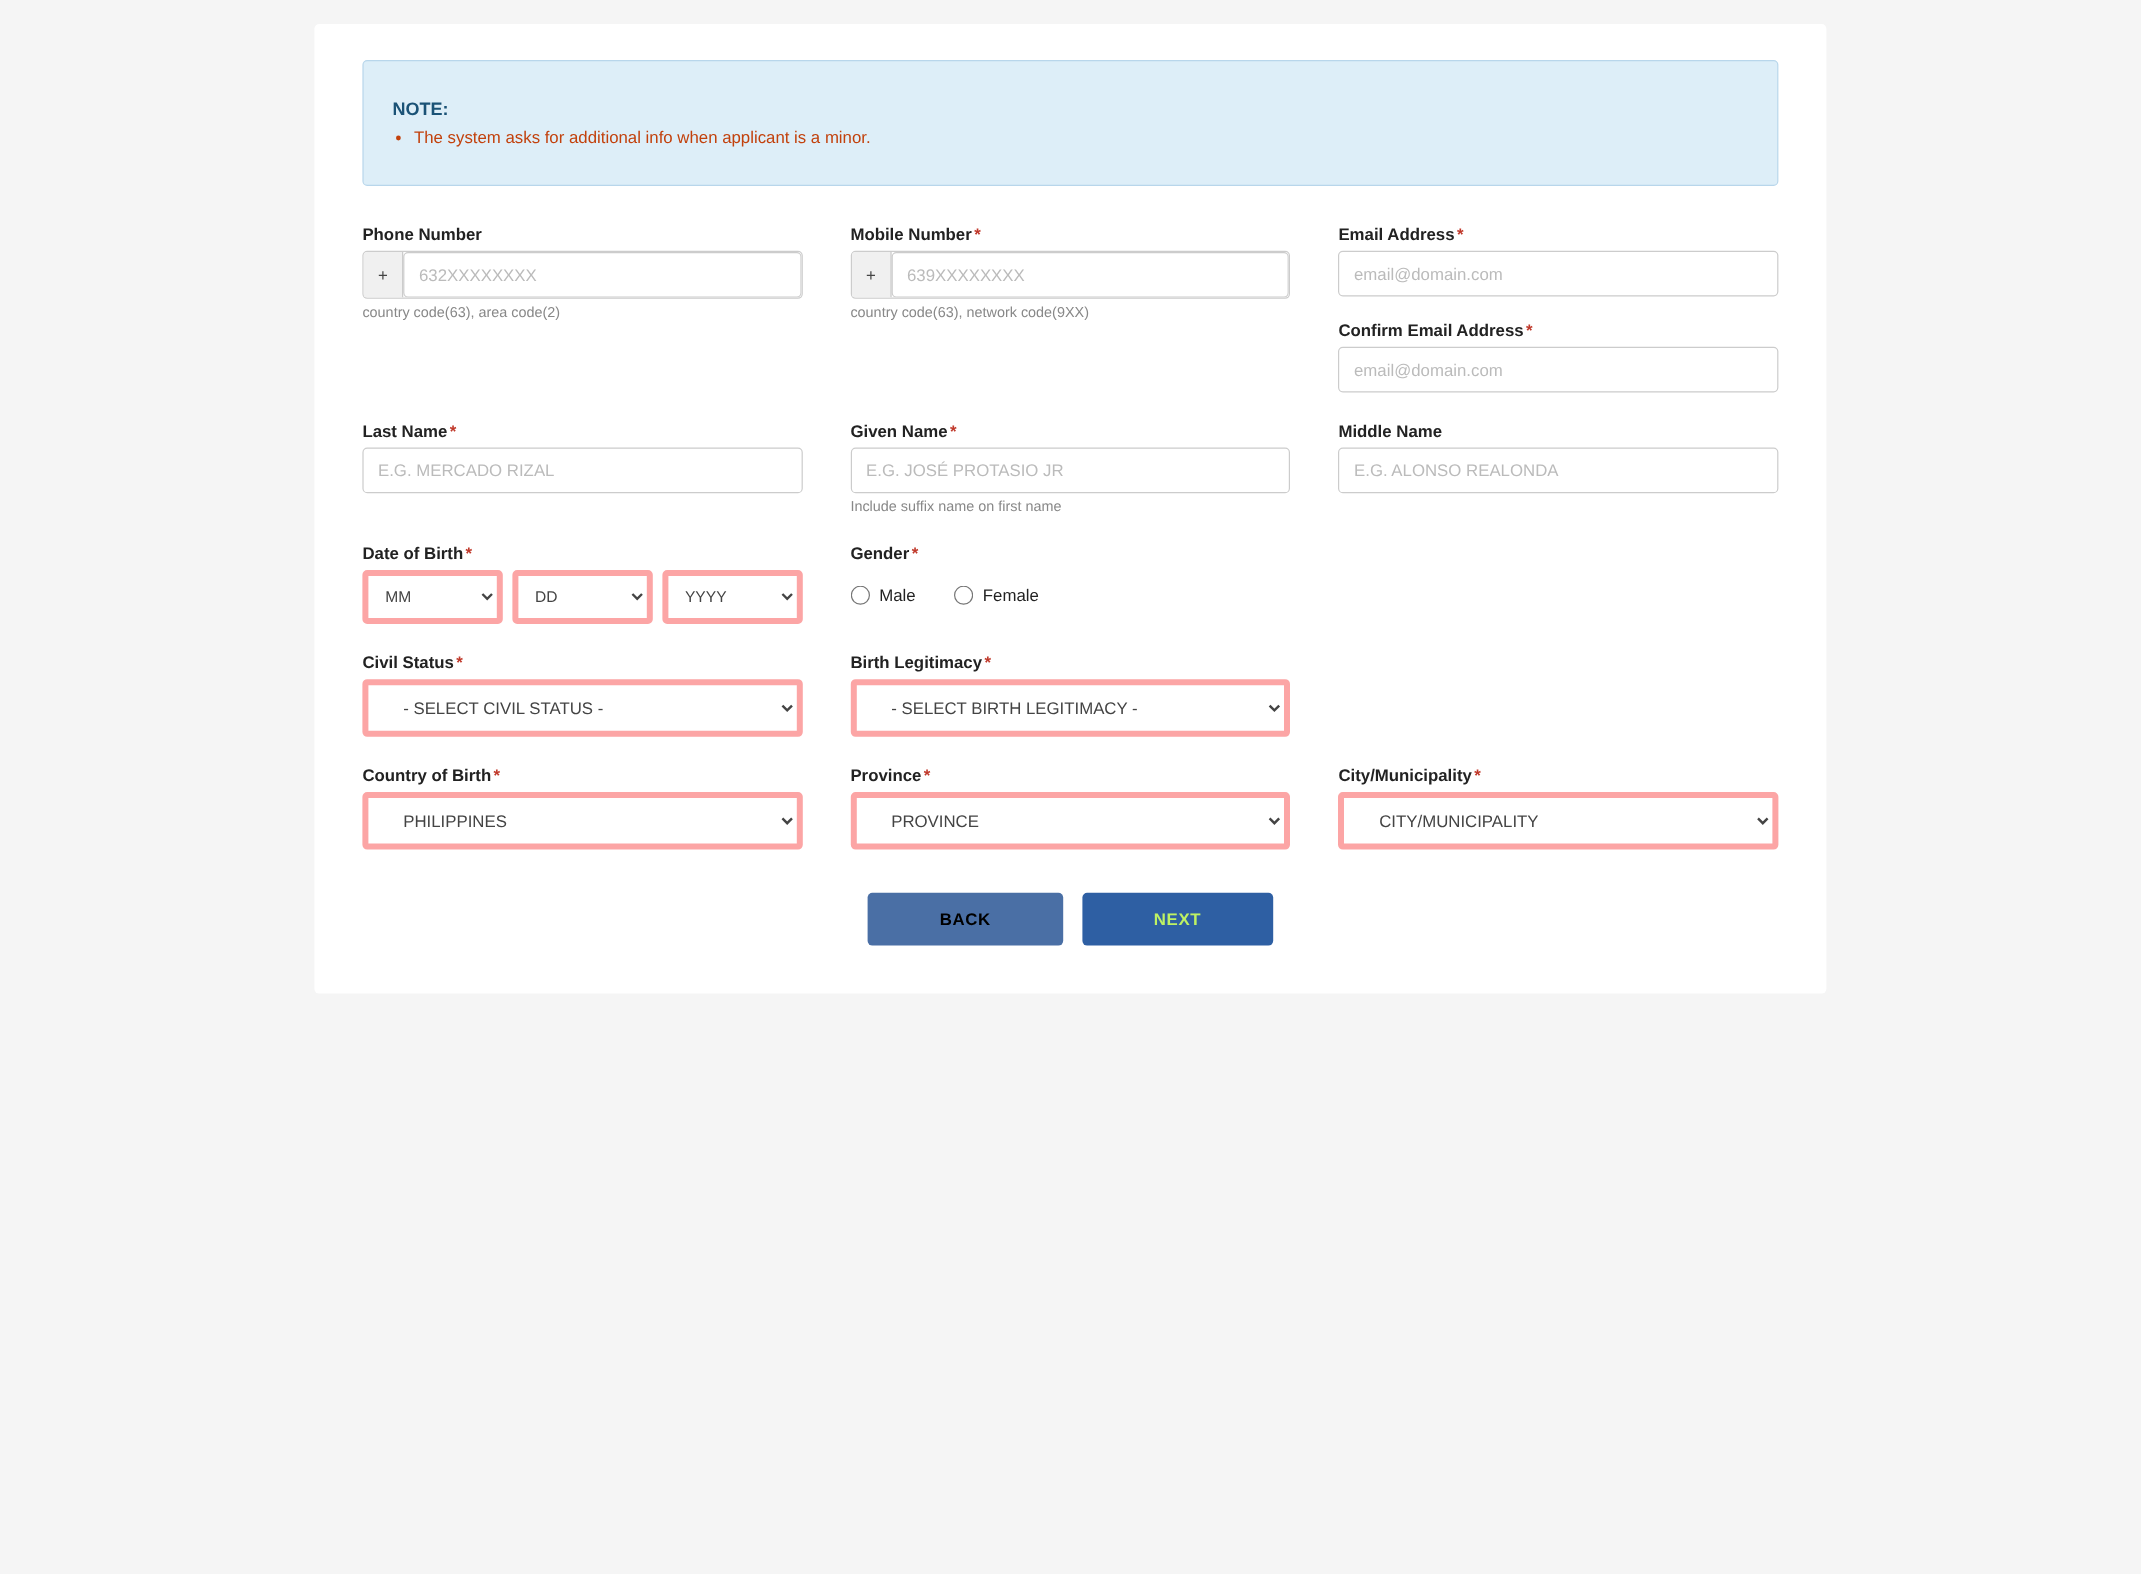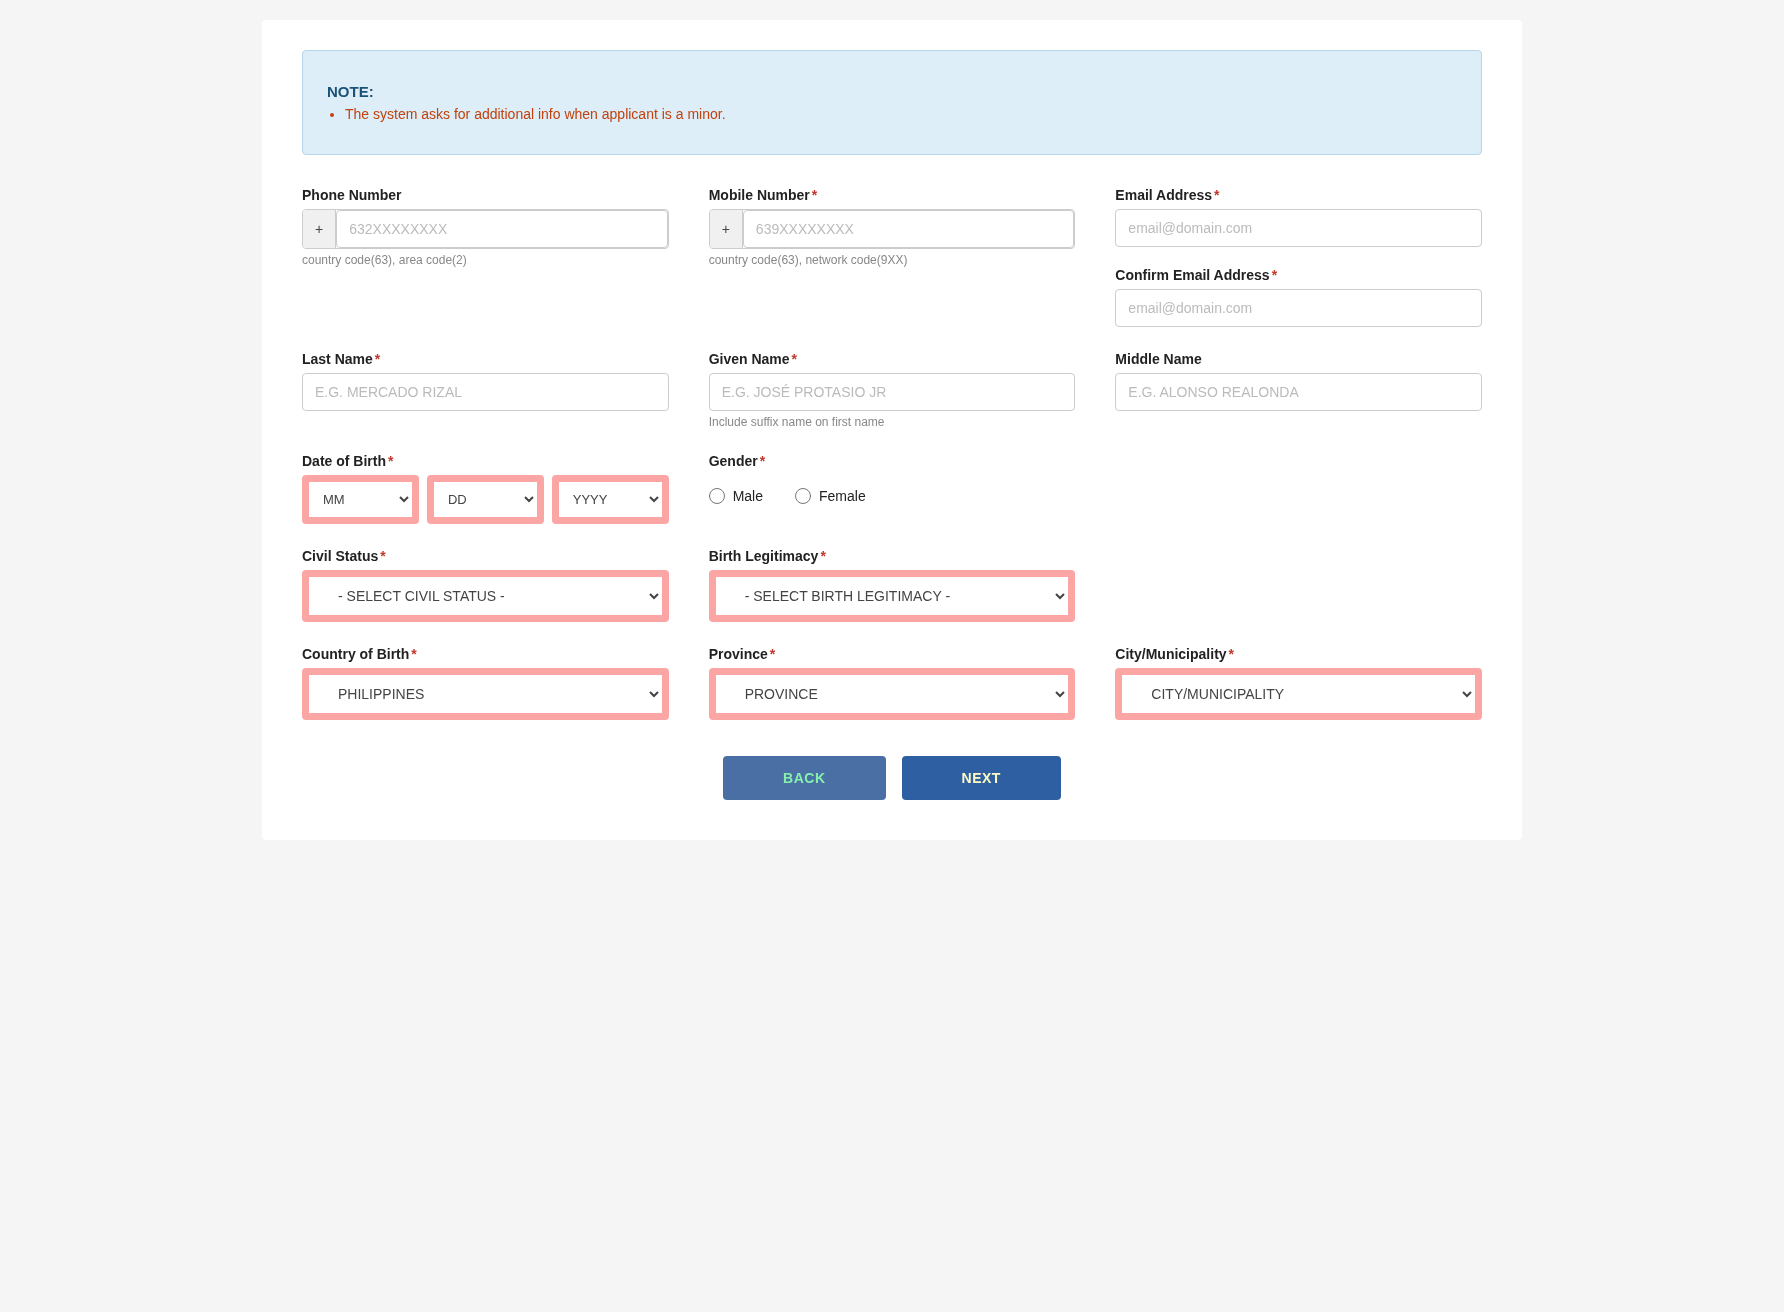--- a/index.html
+++ b/index.html
@@ -102,21 +102,21 @@
     input[type="text"]::placeholder,
     input[type="email"]::placeholder {
       color: #bbb;
     }
     .dob-row {
       display: flex;
       gap: 8px;
     }
     select {
       padding: 9px 10px;
-      border: 7px solid #fca5a5;
+      border: 5px solid #fca5a5;
       border-radius: 4px;
       font-size: 13px;
       color: #444;
       background: #fff;
       cursor: pointer;
       outline: none;
     }
     .dob-select {
       flex: 1;
     }
@@ -155,25 +155,25 @@
       padding: 14px 60px;
       border: none;
       border-radius: 4px;
       font-size: 14px;
       font-weight: bold;
       cursor: pointer;
       letter-spacing: 0.5px;
     }
     .btn-back {
       background: #4a6fa5;
-      color: #86efac;
+      color: #000000;
     }
     .btn-next {
       background: #2e5fa3;
-      color: #fef9c3;
+      color: #bef264;
       text-align: center;
     }
   </style>
 </head>
 <body>
 
 <div class="container">
 
   <div class="note-box">
     <div class="note-title">NOTE:</div>

